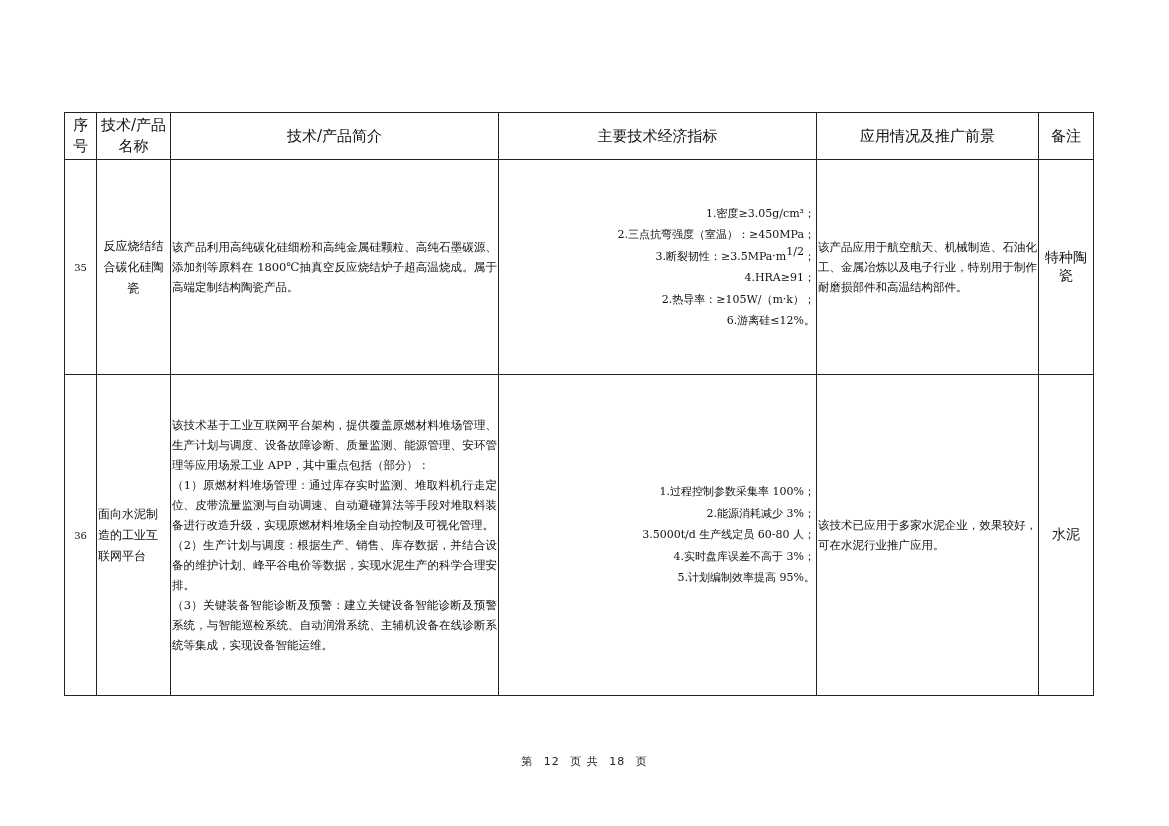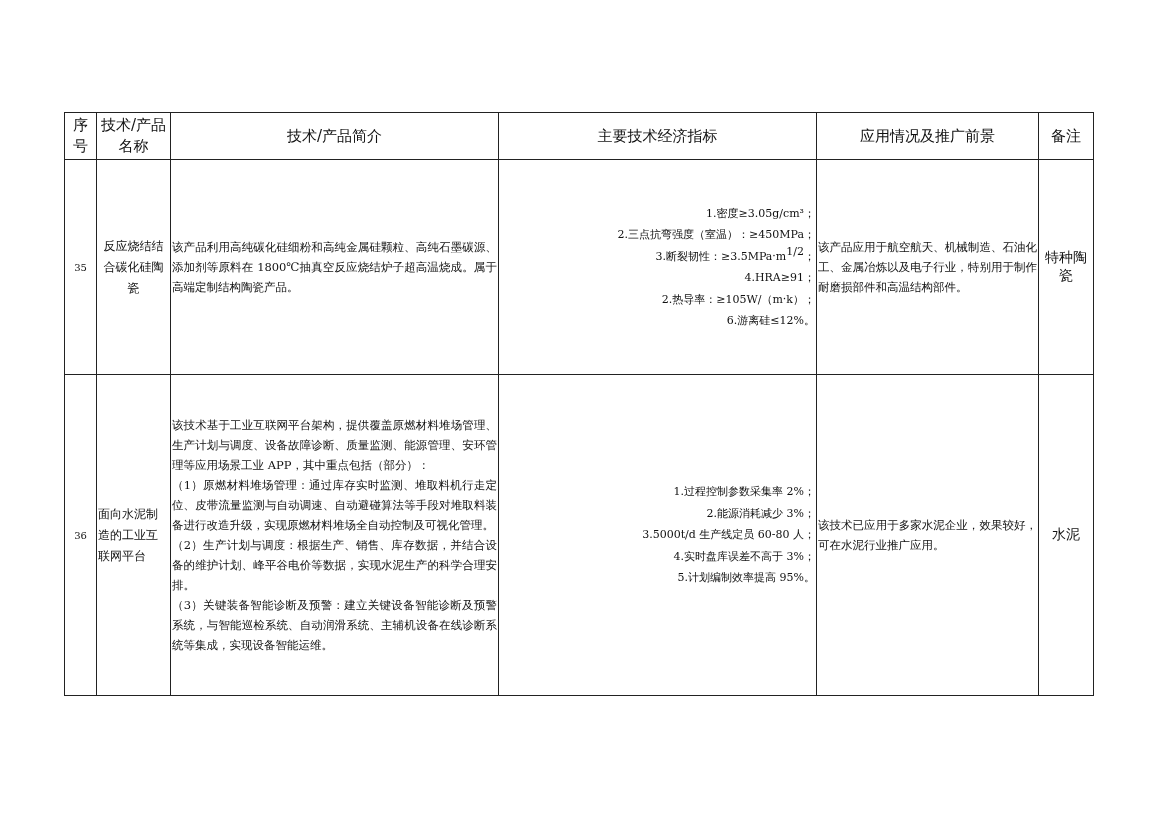--- a/index.html
+++ b/index.html
@@ -85,25 +85,32 @@
       <tr style="height:321px">
         <td class="cell-num">36</td>
         <td class="cell-name">面向水泥制造的工业互联网平台</td>
         <td class="cell-text">
           <span class="wrap">该技术基于工业互联网平台架构，提供覆盖原燃材料堆场管理、生产计划与调度、设备故障诊断、质量监测、能源管理、安环管理等应用场景工业 APP，其中重点包括（部分）：</span>
           <span class="wrap">（1）原燃材料堆场管理：通过库存实时监测、堆取料机行走定位、皮带流量监测与自动调速、自动避碰算法等手段对堆取料装备进行改造升级，实现原燃材料堆场全自动控制及可视化管理。</span>
           <span class="wrap">（2）生产计划与调度：根据生产、销售、库存数据，并结合设备的维护计划、峰平谷电价等数据，实现水泥生产的科学合理安排。</span>
           <span class="wrap">（3）关键装备智能诊断及预警：建立关键设备智能诊断及预警系统，与智能巡检系统、自动润滑系统、主辅机设备在线诊断系统等集成，实现设备智能运维。</span>
         </td>
         <td class="cell-metrics">
-          <span class="line">1.过程控制参数采集率 2%；</span>
+          <span class="line">1.过程控制参数采集率 100%；</span>
           <span class="line">2.能源消耗减少 3%；</span>
           <span class="line">3.5000t/d 生产线定员 60-80 人；</span>
           <span class="line">4.实时盘库误差不高于 3%；</span>
           <span class="line">5.计划编制效率提高 95%。</span>
         </td>
         <td class="cell-text">该技术已应用于多家水泥企业，效果较好，可在水泥行业推广应用。</td>
         <td class="cell-remark">水泥</td>
       </tr>
     </tbody>
   </table>
 
+  <div class="footer">
+    <span>第</span>
+    <span>12</span>
+    <span>页 共</span>
+    <span>18</span>
+    <span>页</span>
+  </div>
 </div>
 
 </body></html>

